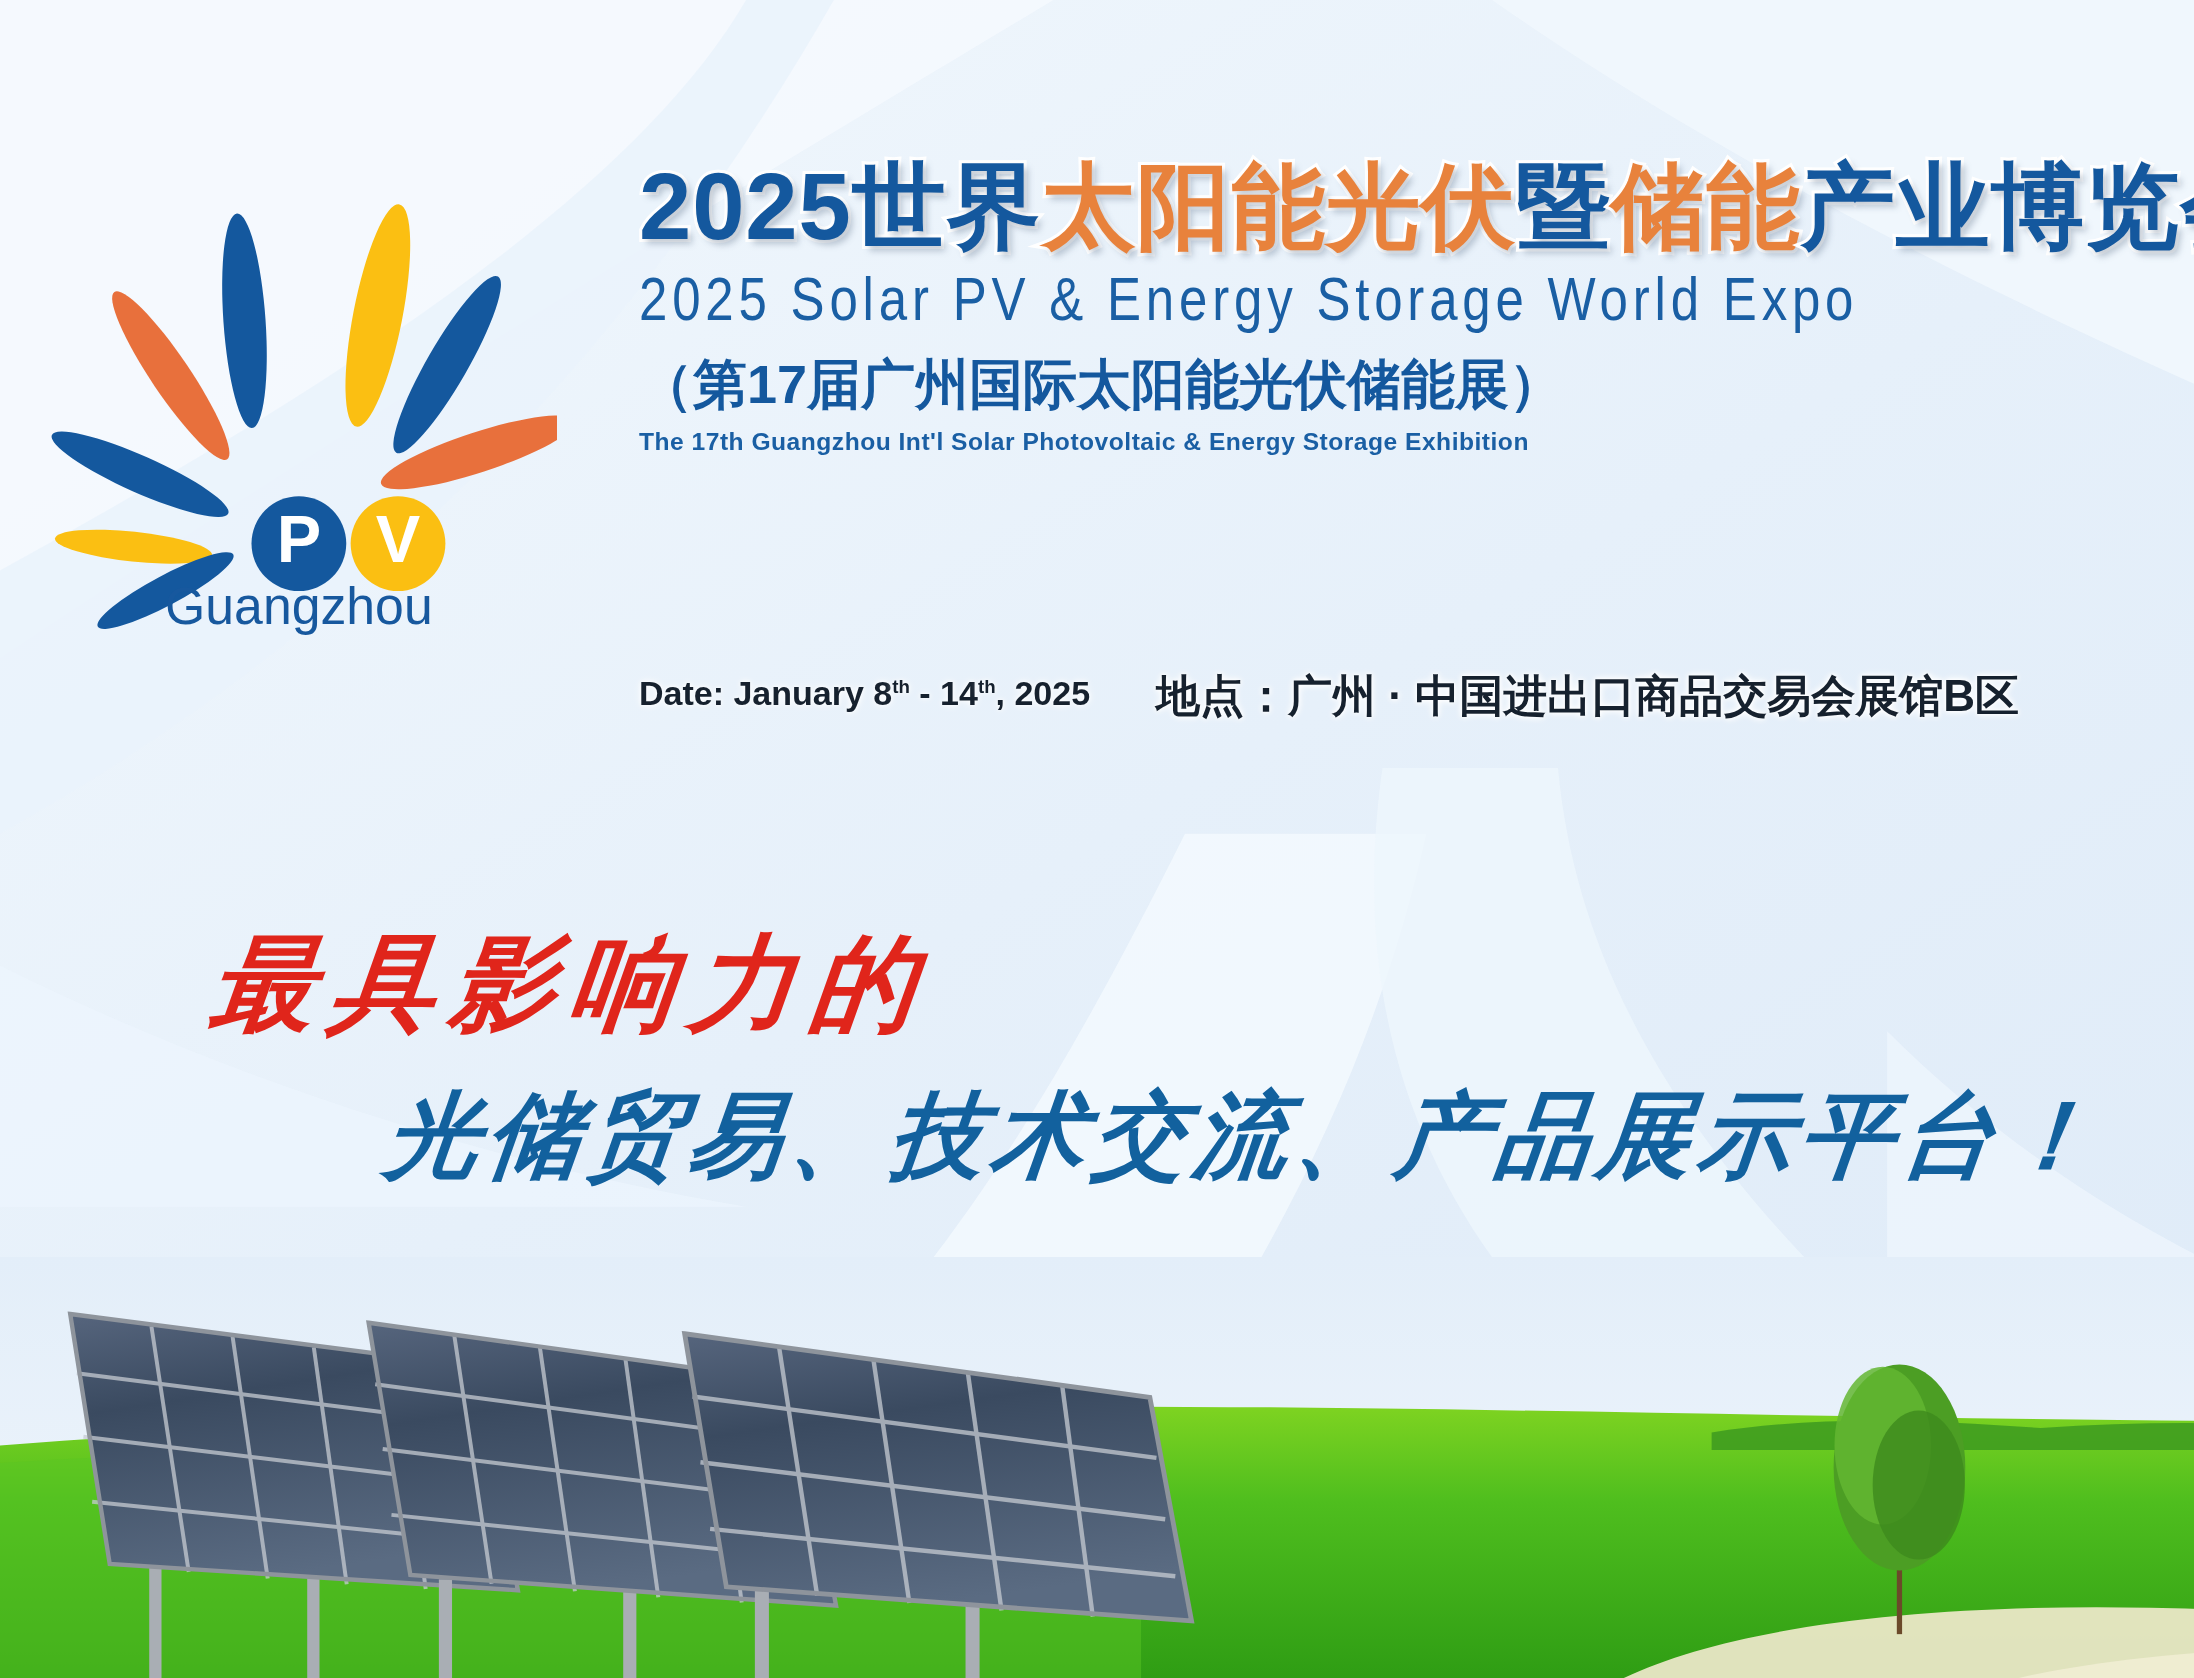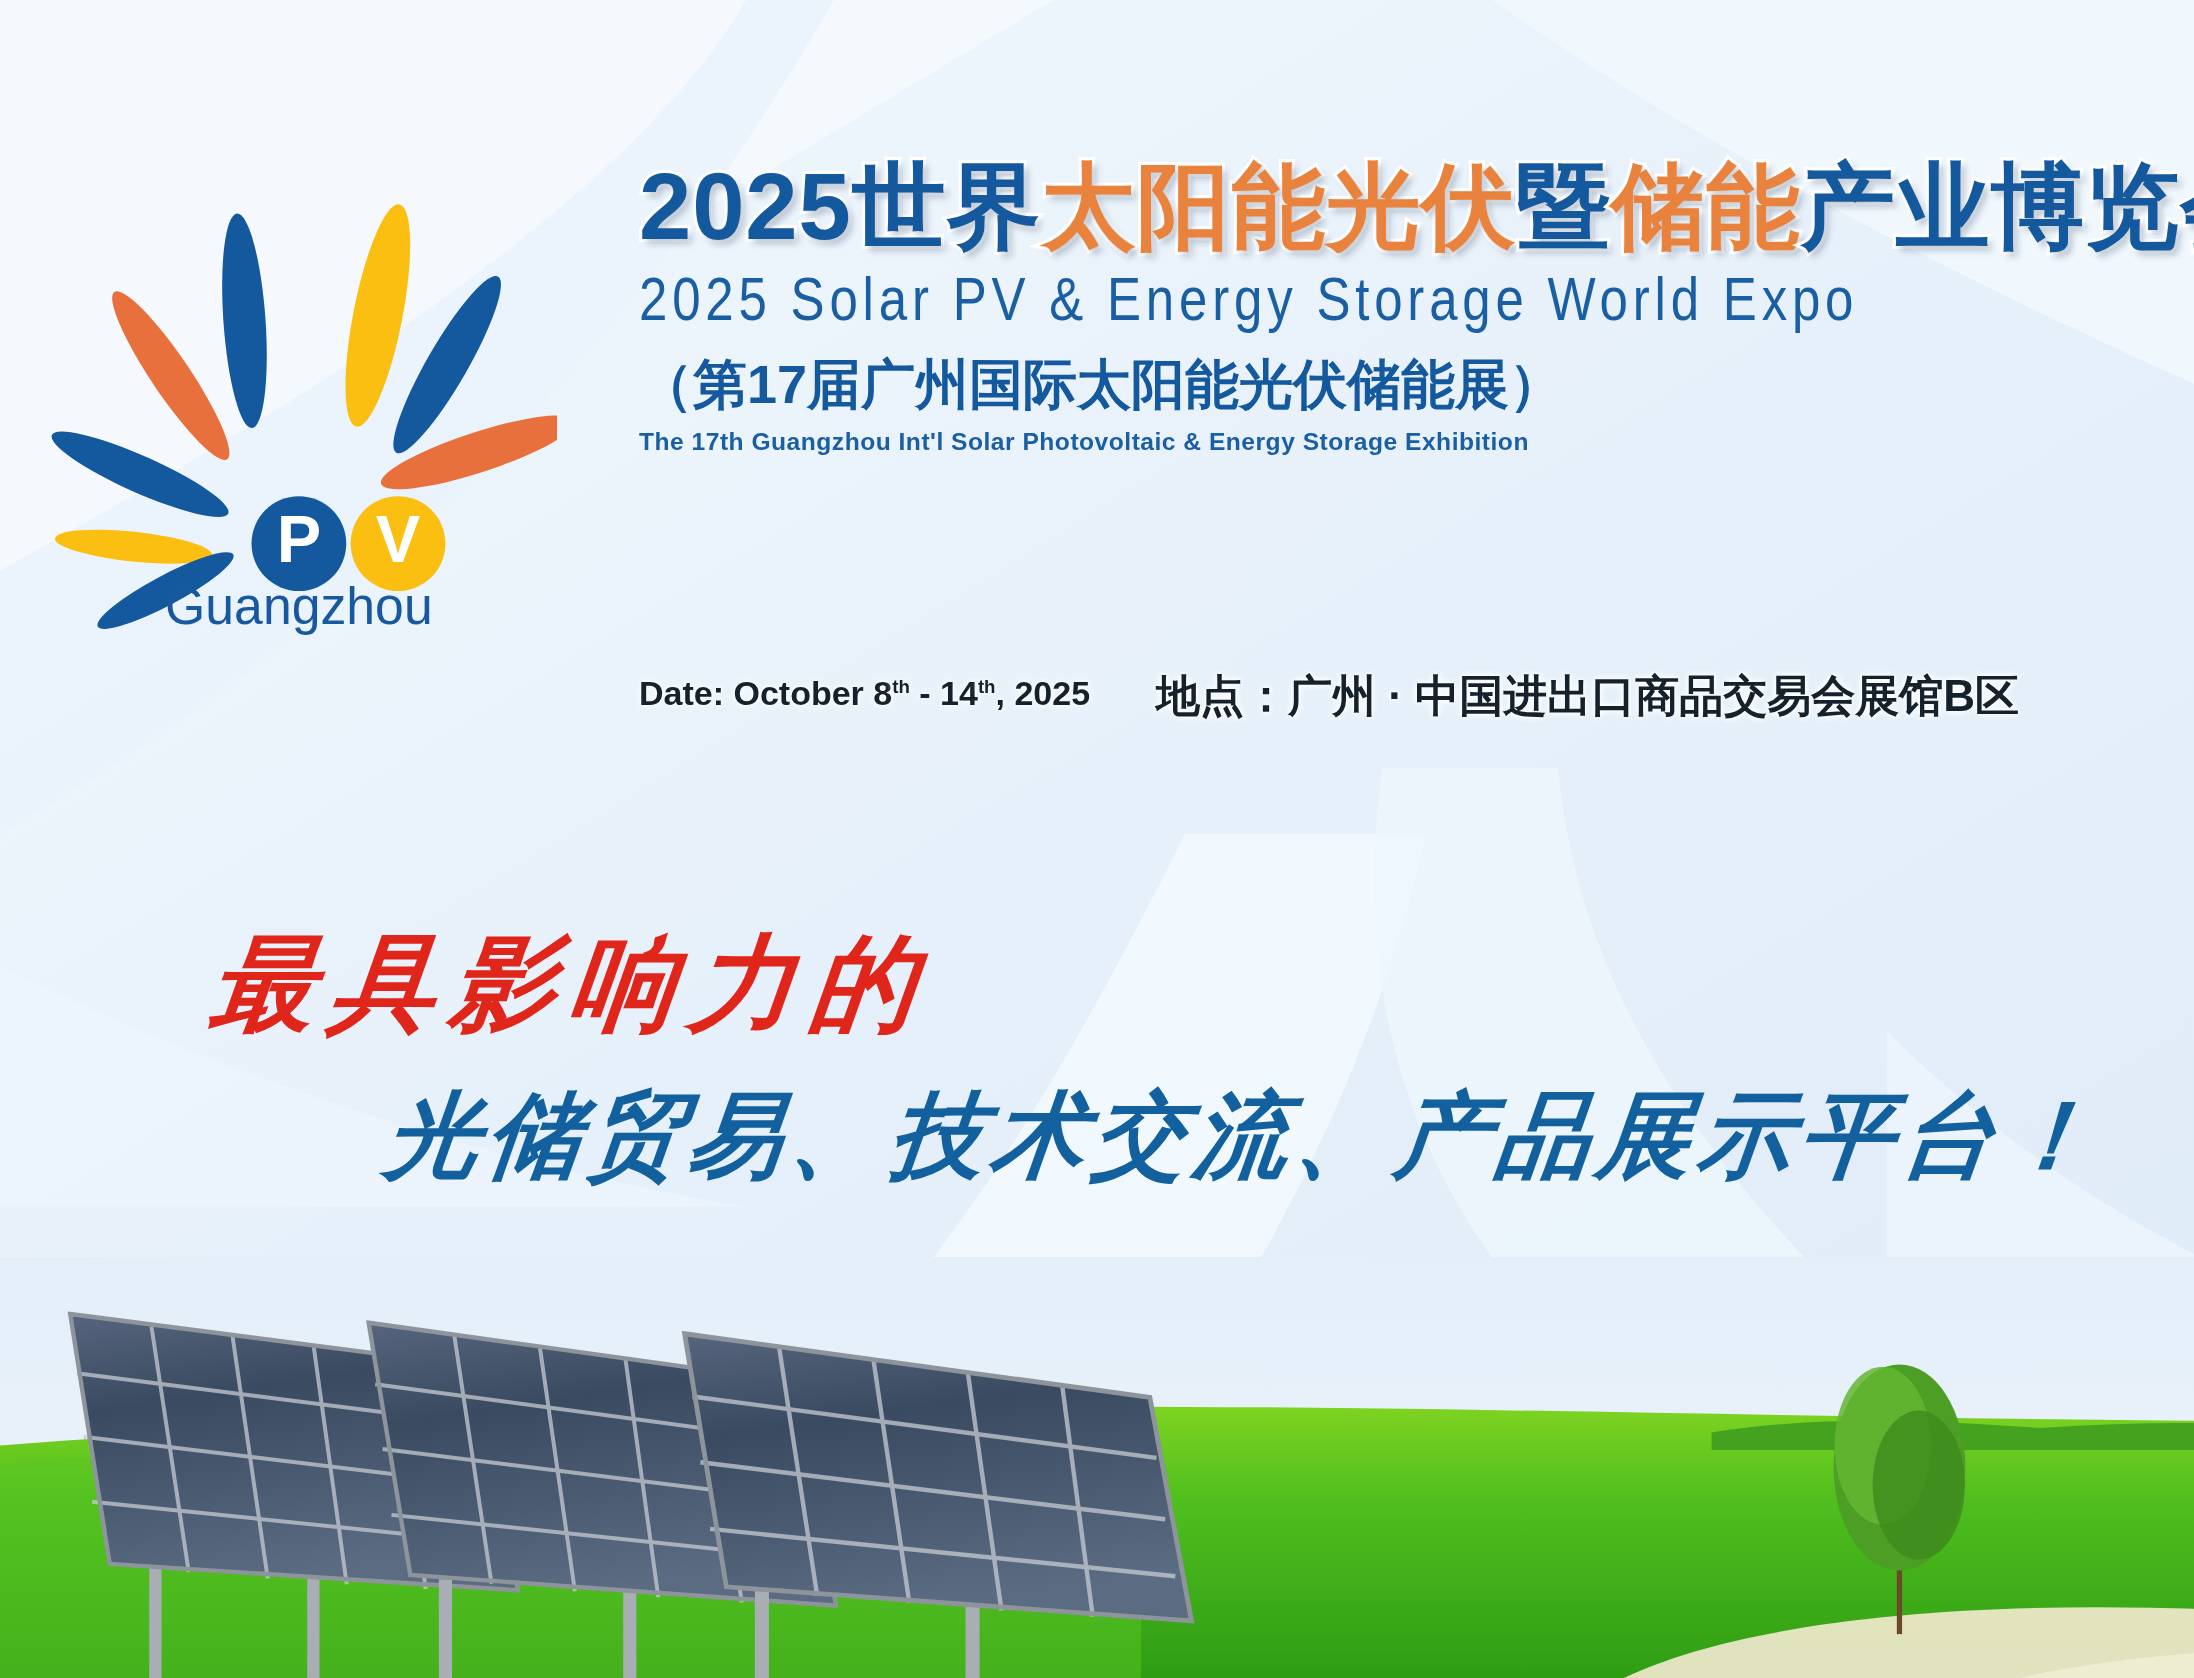--- a/index.html
+++ b/index.html
@@ -150,21 +150,21 @@
     </div>
     <div class="title-en">2025 Solar PV &amp; Energy Storage World Expo</div>
     <div class="subtitle-cn">（第17届广州国际太阳能光伏储能展）</div>
     <div class="subtitle-en">The 17th Guangzhou Int'l Solar Photovoltaic &amp; Energy Storage Exhibition</div>
   </div>
 
 
   <div class="datevenue">
     <div class="dv-col date">
       <div class="row2">
-        <span>Date: October 8</span><sup>th</sup><span> - 14</span><sup>th</sup><span>, 2025</span>
+        <span>Date: January 8</span><sup>th</sup><span> - 14</span><sup>th</sup><span>, 2025</span>
       </div>
     </div>
     <div class="dv-col venue">
       <div class="row1">
         <span>地点：</span><span>广州 · 中国进出口商品交易会展馆B区</span>
       </div>
     </div>
   </div>
 
   <div class="callig1">最具影响力的</div>

